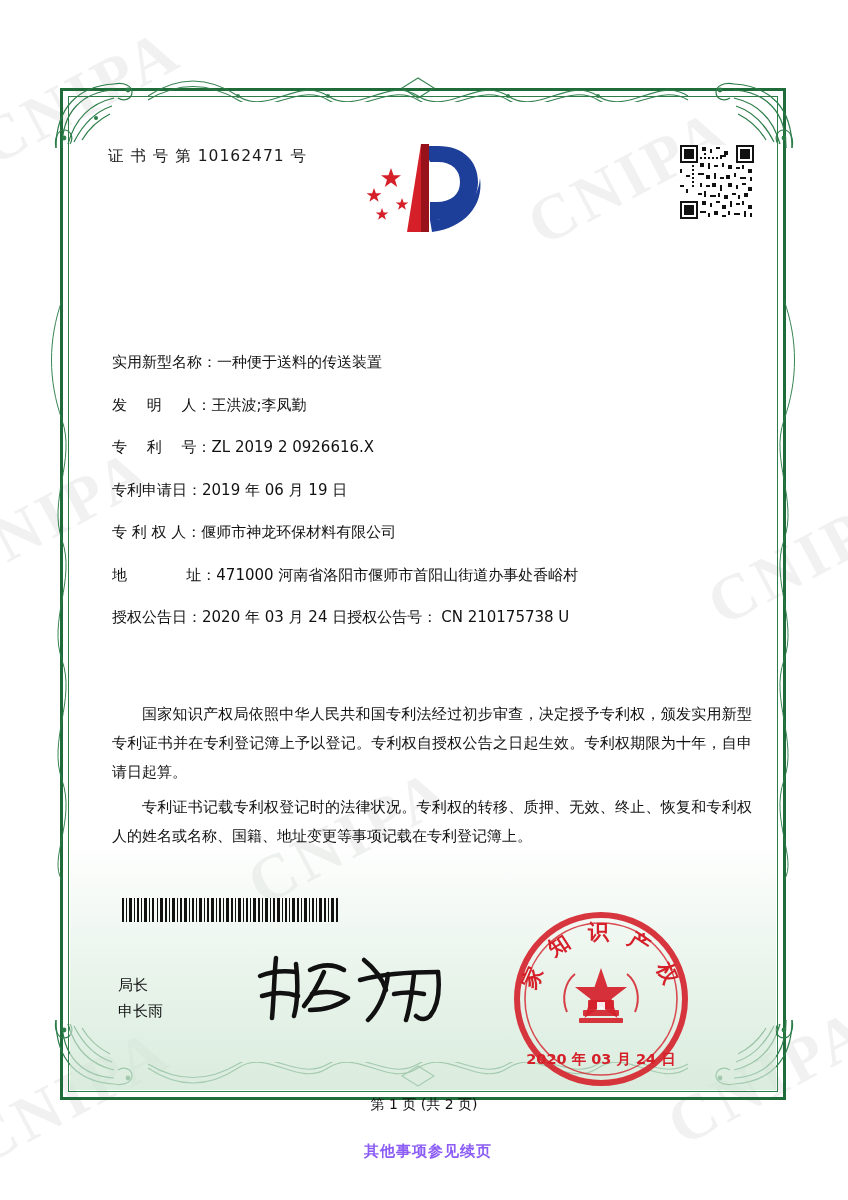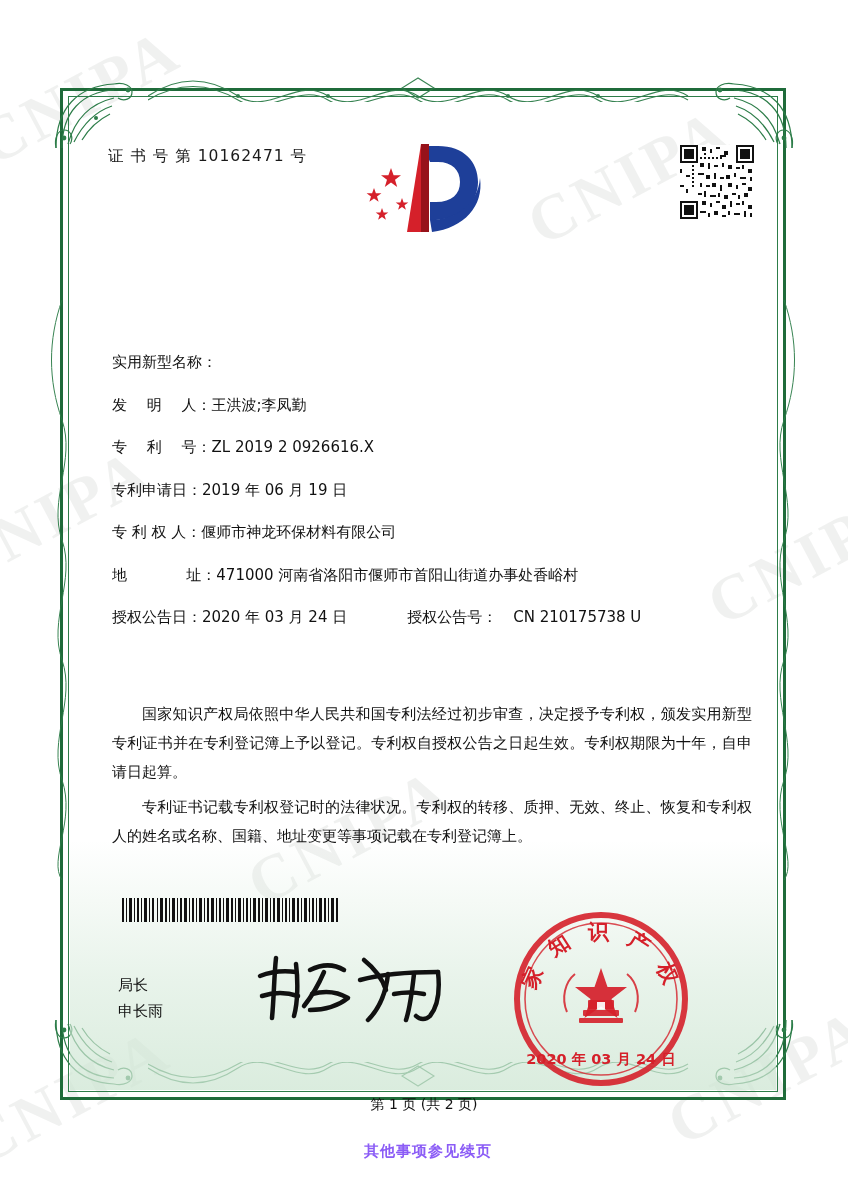--- a/index.html
+++ b/index.html
@@ -154,24 +154,23 @@
     flex: 0 0 auto;
     white-space: pre;
     font-family: "DejaVu Sans", sans-serif;
   }
   .fvalue {
     flex: 1 1 auto;
     font-family: "DejaVu Sans", sans-serif;
   }
   .frow.split .fvalue { flex: 0 0 auto; }
   .frow .second-label {
-    margin-left: 60px;
     white-space: pre;
   }
-  .frow .second-value { margin-left: 16px; }
+  .frow .second-value { margin-left: 4px; }
 
   .paras {
     position: absolute;
     left: 112px;
     top: 700px;
     width: 640px;
     font-size: 15px;
     line-height: 29px;
     color: #111;
     text-align: justify;
@@ -492,20 +491,21 @@
         <rect x="0" y="12" width="1" height="2"></rect>
           <rect x="3" y="15" width="2" height="1"></rect>
       </g>
     </svg>
   </div>
 
 
   <div class="fields">
     <div class="frow">
       <span class="flabel">实用新型名称：</span>
+      <span class="fvalue">一种便于送料的传送装置</span>
     </div>
     <div class="frow">
       <span class="flabel">发　 明　 人：</span>
       <span class="fvalue">王洪波;李凤勤</span>
     </div>
     <div class="frow">
       <span class="flabel">专　 利　 号：</span>
       <span class="fvalue">ZL 2019 2 0926616.X</span>
     </div>
     <div class="frow">

